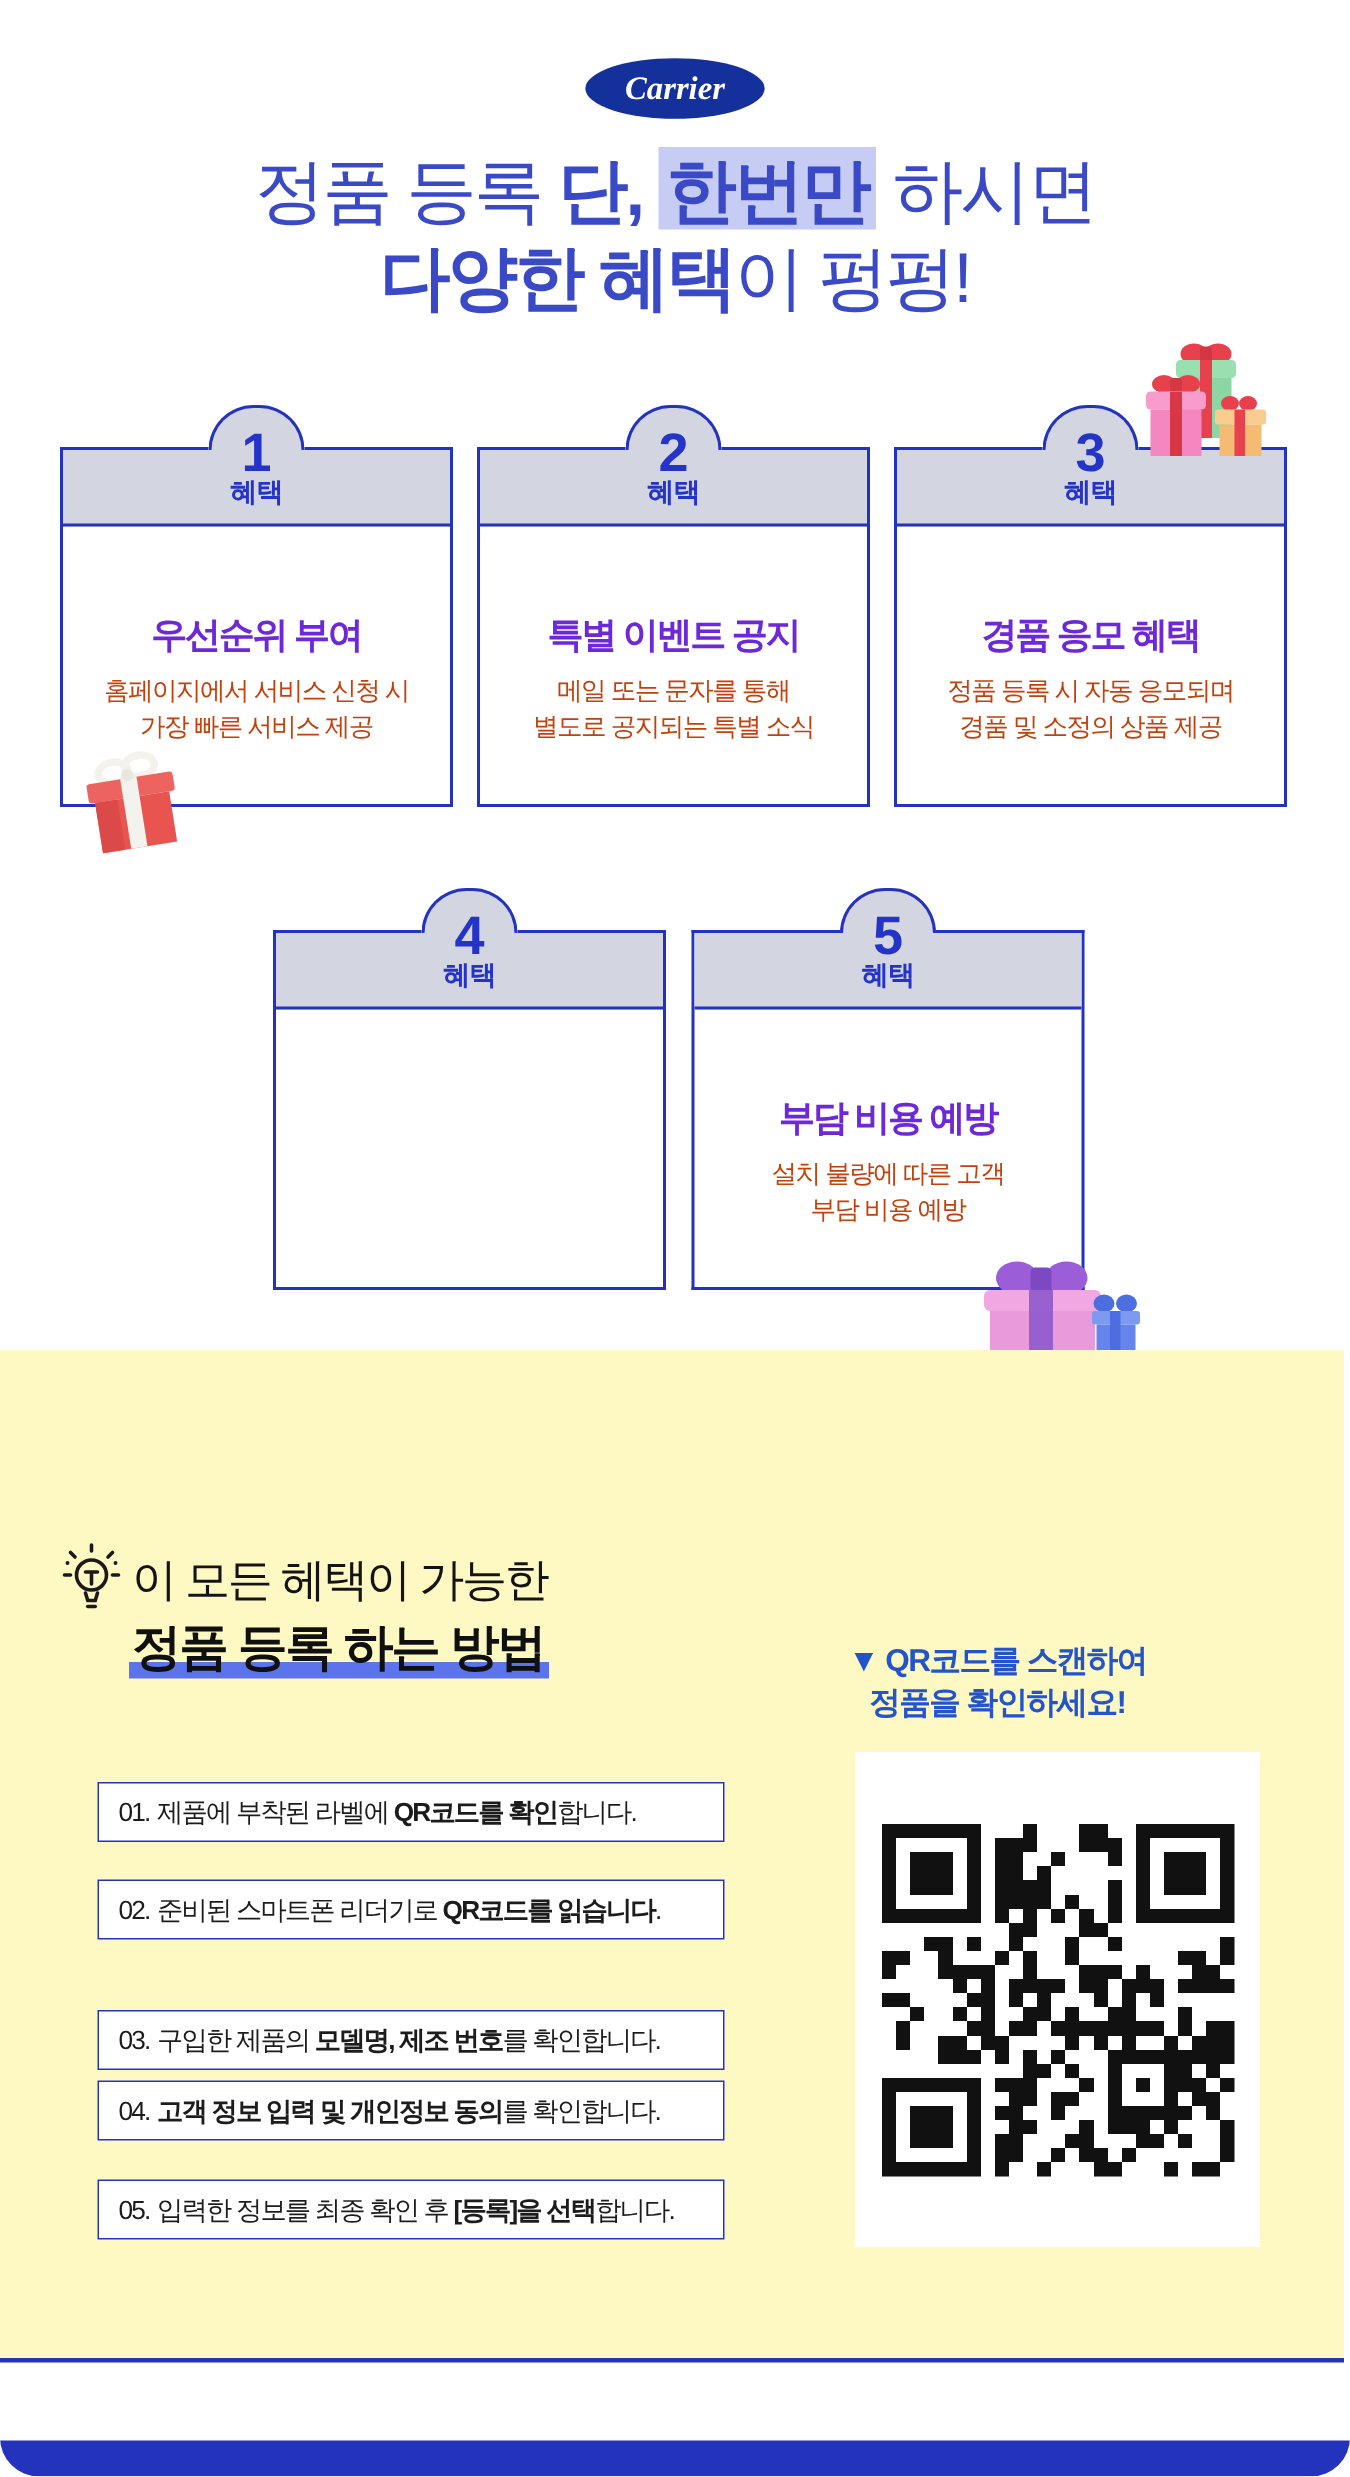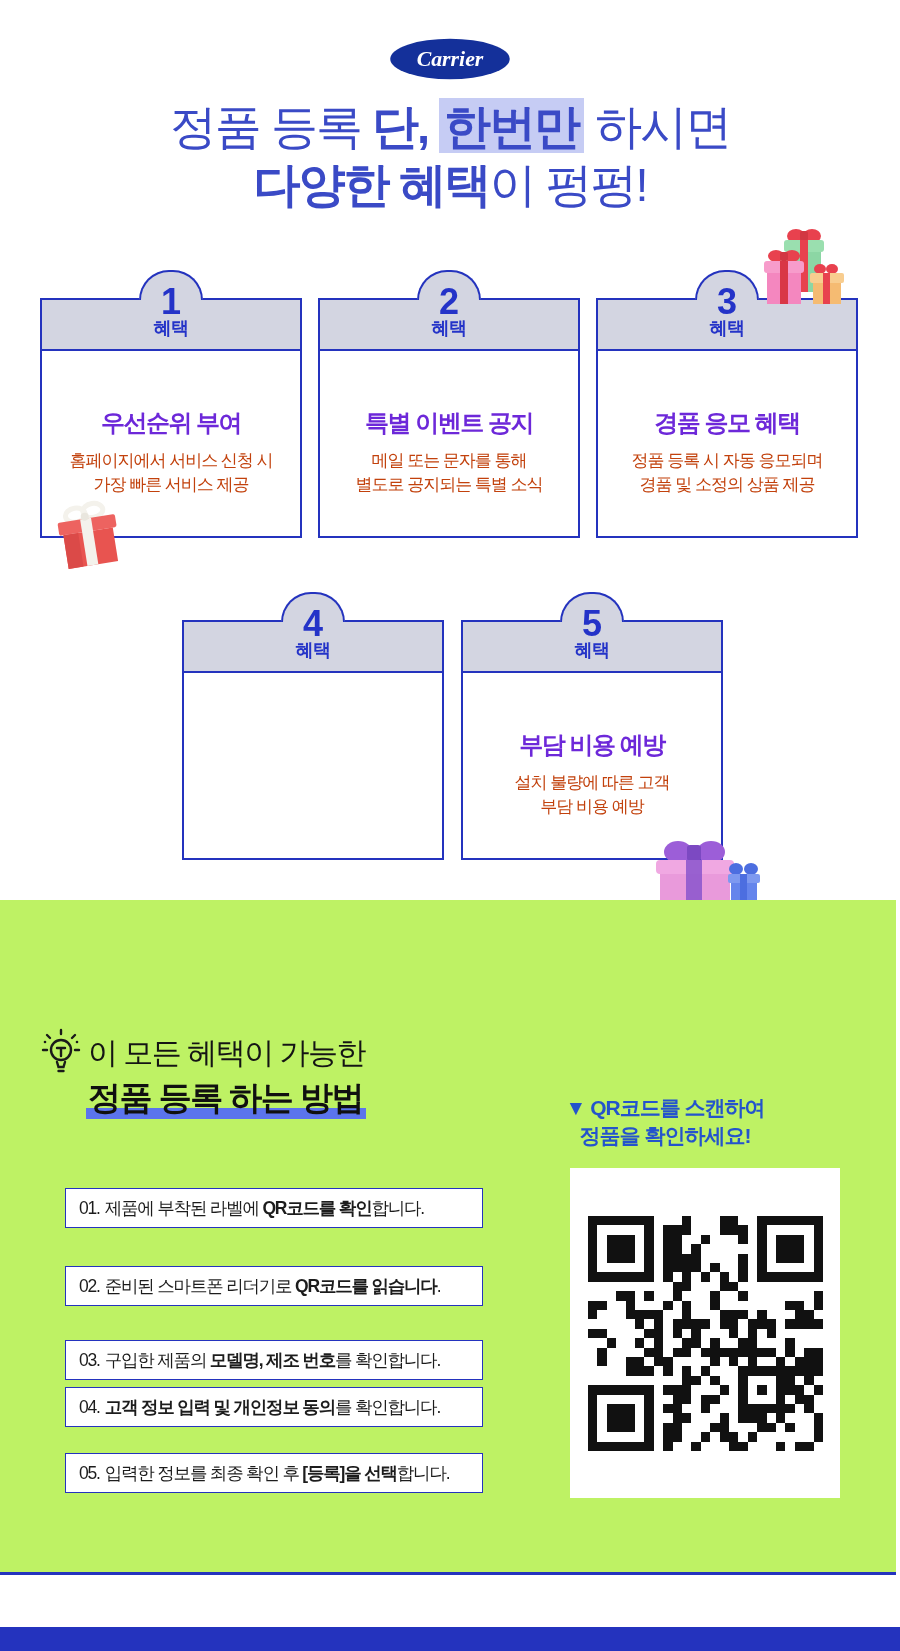--- a/index.html
+++ b/index.html
@@ -1,17 +1,17 @@
 <!DOCTYPE html>
 <html><head>
 <meta charset="utf-8">
 <style>
   html,body{margin:0;padding:0;background:#fff;}
   .page{position:relative;width:900px;height:1651px;background:#ffffff;overflow:hidden;
-        font-family:"Liberation Sans","DejaVu Sans",sans-serif;color:#222;}
+        font-family:"Liberation Sans","DejaVu Sans",sans-serif;color:#222;border-radius:26px;}
 
   
   .logo{position:absolute;top:38px;left:50%;transform:translateX(-50%);width:124px;height:42px;}
 
   
   .headline{position:absolute;top:98px;left:0;width:900px;text-align:center;
             color:#3A4AC6;font-size:47px;line-height:58px;letter-spacing:-2px;font-weight:500;}
   .headline b{font-weight:800;}
   .hl-mark{background:#C6CCF4;padding:2px 5px 0;}
 
@@ -28,21 +28,21 @@
   .hdr-num{font-size:36px;font-weight:800;line-height:36px;}
   .hdr-tag{font-size:18px;font-weight:800;line-height:16px;letter-spacing:-0.5px;text-align:center;}
   .card-body{padding-top:56px;text-align:center;}
   .card-title{font-size:24px;font-weight:800;color:#6d28d9;letter-spacing:-1.5px;margin-bottom:10px;}
   .card-desc{font-size:17px;line-height:24px;color:#c2410c;letter-spacing:-1px;}
 
   .gift{position:absolute;z-index:5;}
 
   
   .method-section{position:absolute;top:900px;left:0;width:896px;height:675px;
-                  background:#bef264;border-bottom:3px solid #2433BE;box-sizing:border-box;}
+                  background:#fef9c3;border-bottom:3px solid #2433BE;box-sizing:border-box;}
   .method-intro{position:absolute;top:133px;left:88px;font-size:30px;letter-spacing:-1.5px;color:#141414;}
   .bulb{position:absolute;top:126px;left:38px;}
   .method-title{position:absolute;top:176px;left:86px;font-size:33px;font-weight:800;
                 letter-spacing:-1.5px;color:#101010;}
   .marker{background:linear-gradient(to top,#5B74EC 0 11px,transparent 11px);padding:0 3px 3px 2px;}
 
   .step{position:absolute;left:65px;width:418px;height:40px;background:#fff;
         border:1.5px solid #2433BE;box-sizing:border-box;
         display:flex;align-items:center;padding-left:13px;
         font-size:17.5px;letter-spacing:-1.2px;color:#1c1c1c;white-space:pre;}
@@ -203,21 +203,21 @@
         <path d="M9 24 h-4"></path>
         <path d="M37 24 h4"></path>
       </g>
       <circle cx="7" cy="16" r="1.3" fill="#1a1a1a"></circle>
       <circle cx="39" cy="16" r="1.3" fill="#1a1a1a"></circle>
     </svg>
     <div class="method-intro">이 모든 헤택이 가능한</div>
     <div class="method-title"><span class="marker">정품 등록 하는 방법</span></div>
 
     <div class="step" style="top:288px;"><span class="step-num">01.</span><span>제품에 부착된 라벨에 </span><b>QR코드를 확인</b><span>합니다.</span></div>
-    <div class="step" style="top:366px;"><span class="step-num">02.</span><span>준비된 스마트폰 리더기로 </span><b>QR코드를 읽습니다</b><span>.</span></div>
+    <div class="step" style="top:353px;"><span class="step-num">02.</span><span>준비된 스마트폰 리더기로 </span><b>QR코드를 읽습니다</b><span>.</span></div>
     <div class="step" style="top:421px;margin-top:19px;"><span class="step-num">03.</span><span>구입한 제품의 </span><b>모델명, 제조 번호</b><span>를 확인합니다.</span></div>
     <div class="step" style="top:487px;"><span class="step-num">04.</span><span></span><b>고객 정보 입력 및 개인정보 동의</b><span>를 확인합니다.</span></div>
     <div class="step" style="top:553px;"><span class="step-num">05.</span><span>입력한 정보를 최종 확인 후 </span><b>[등록]을 선택</b><span>합니다.</span></div>
 
     <div class="qr-caption">
       <div>▼ QR코드를 스캔하여</div>
       <div>정품을 확인하세요!</div>
     </div>
     <div class="qr-box">
       <svg id="qr-svg" viewBox="0 0 25 25">

